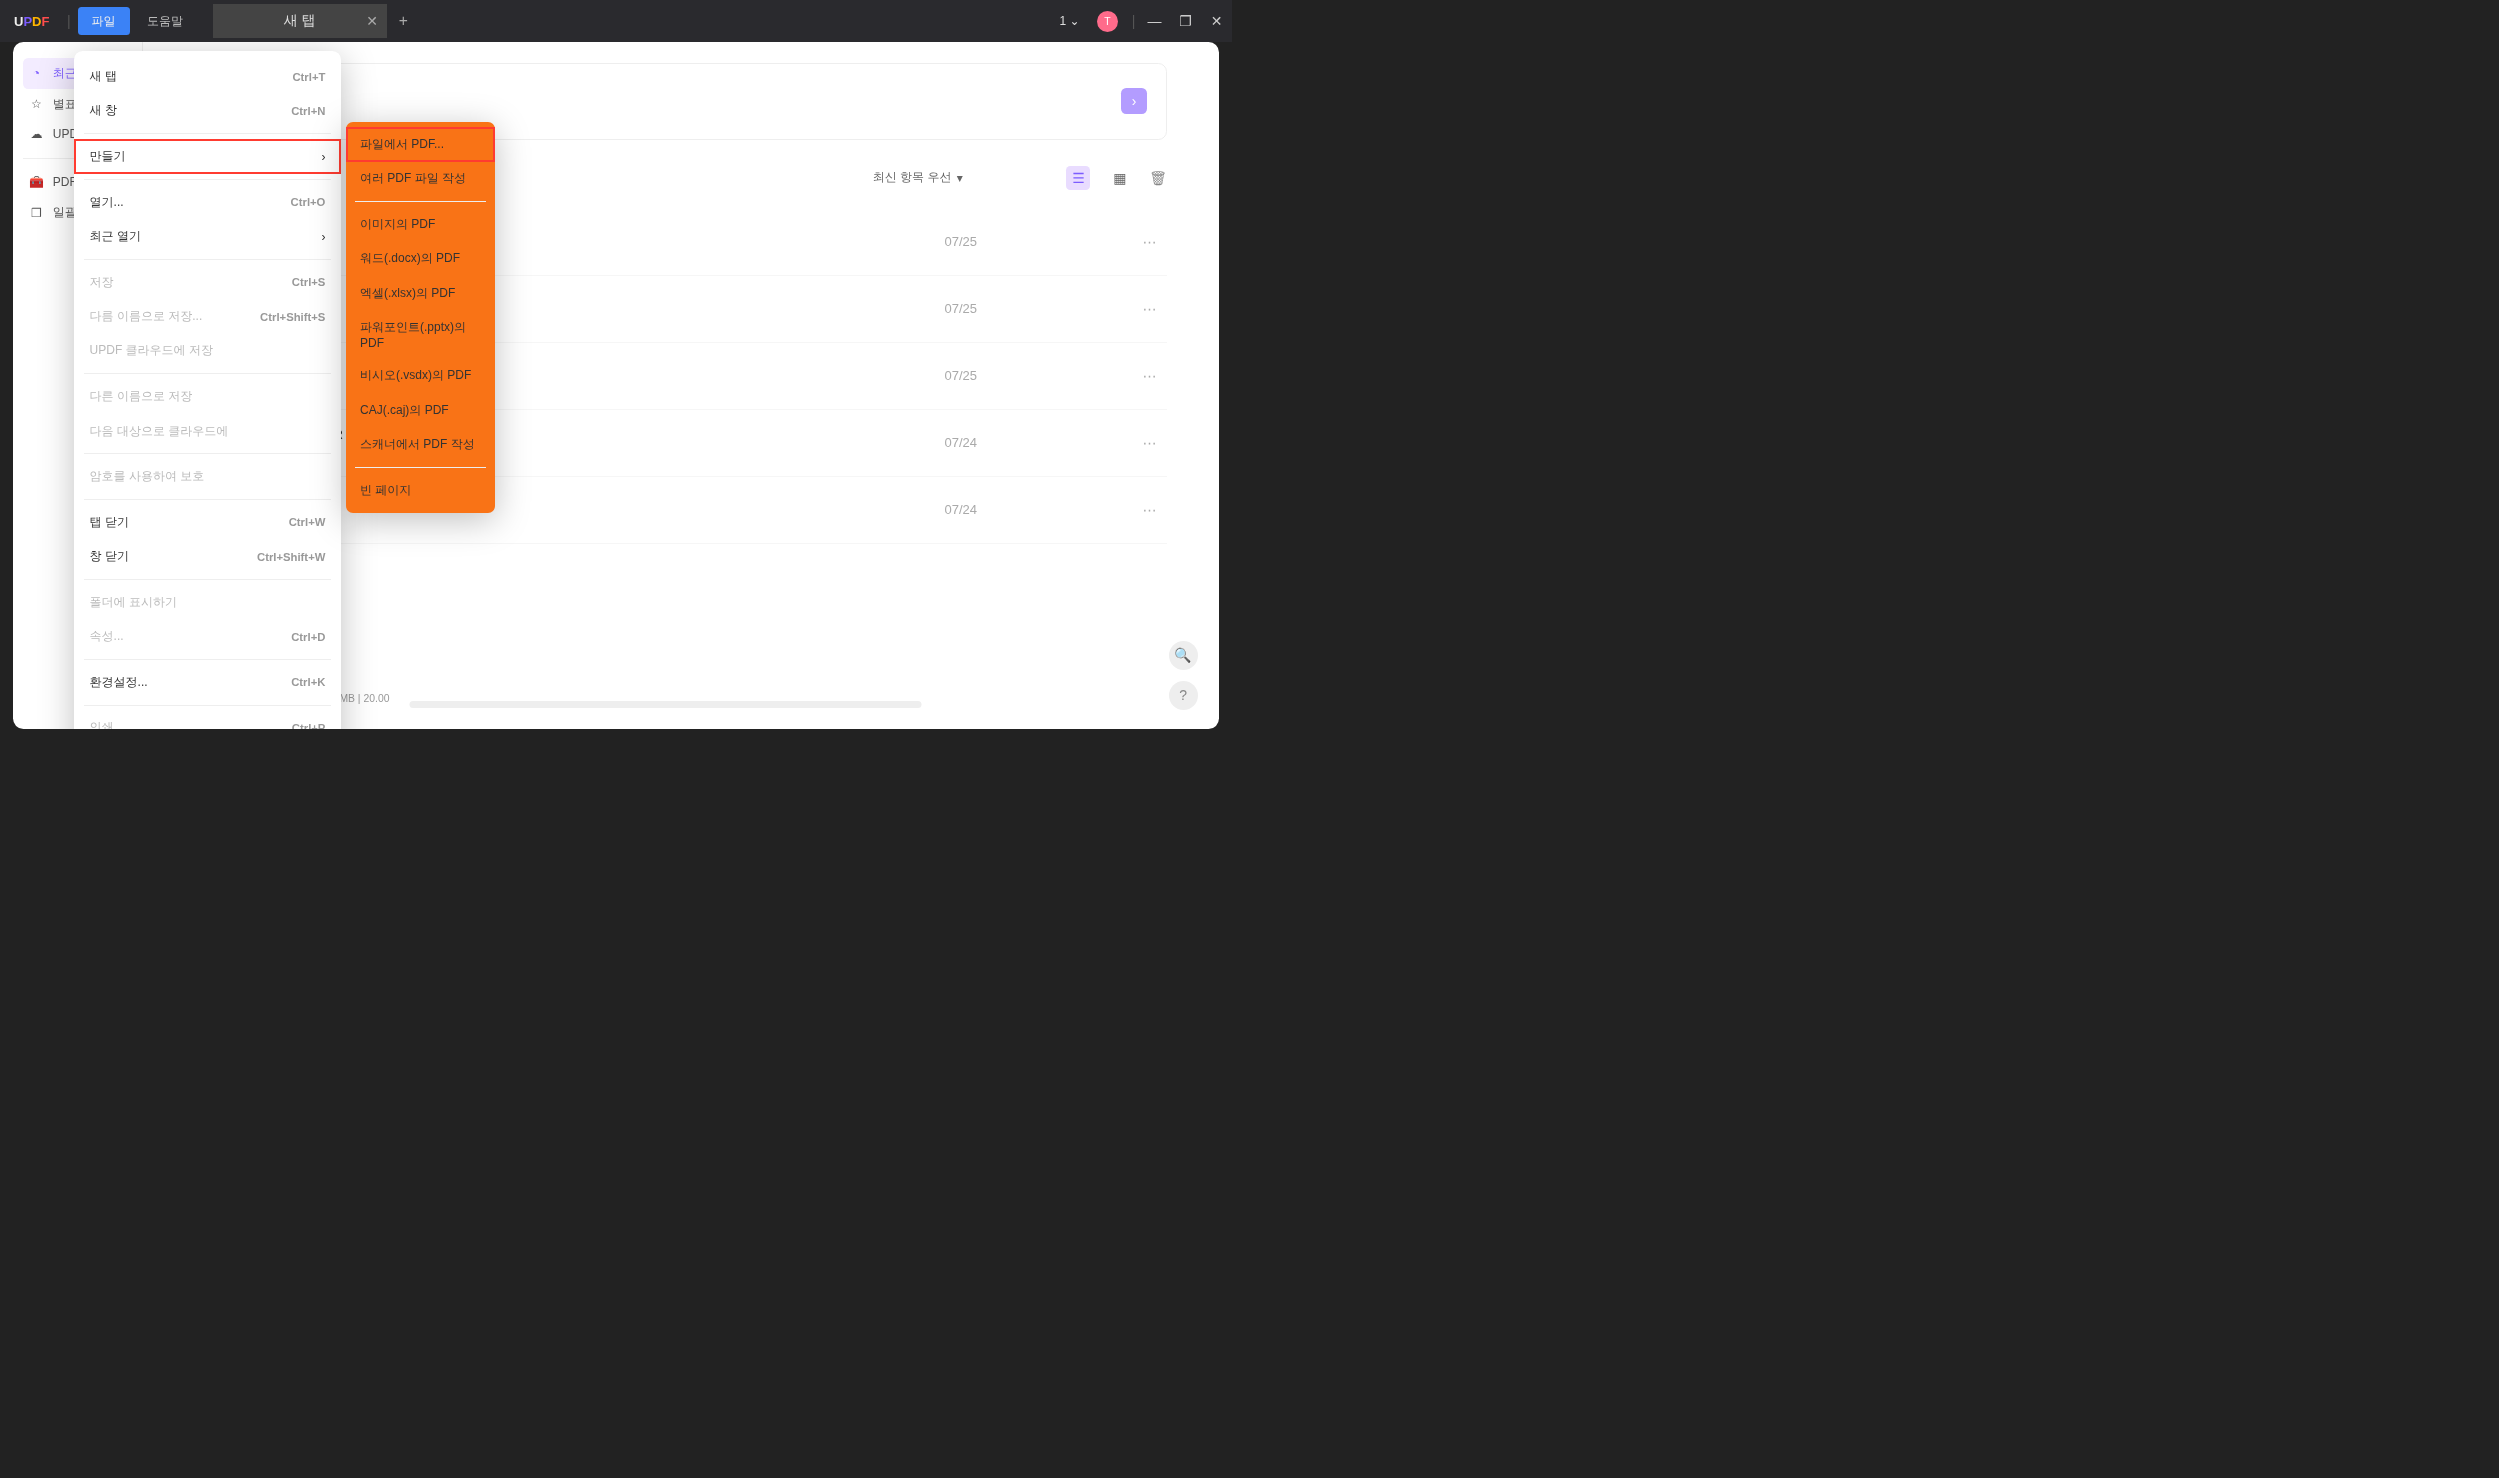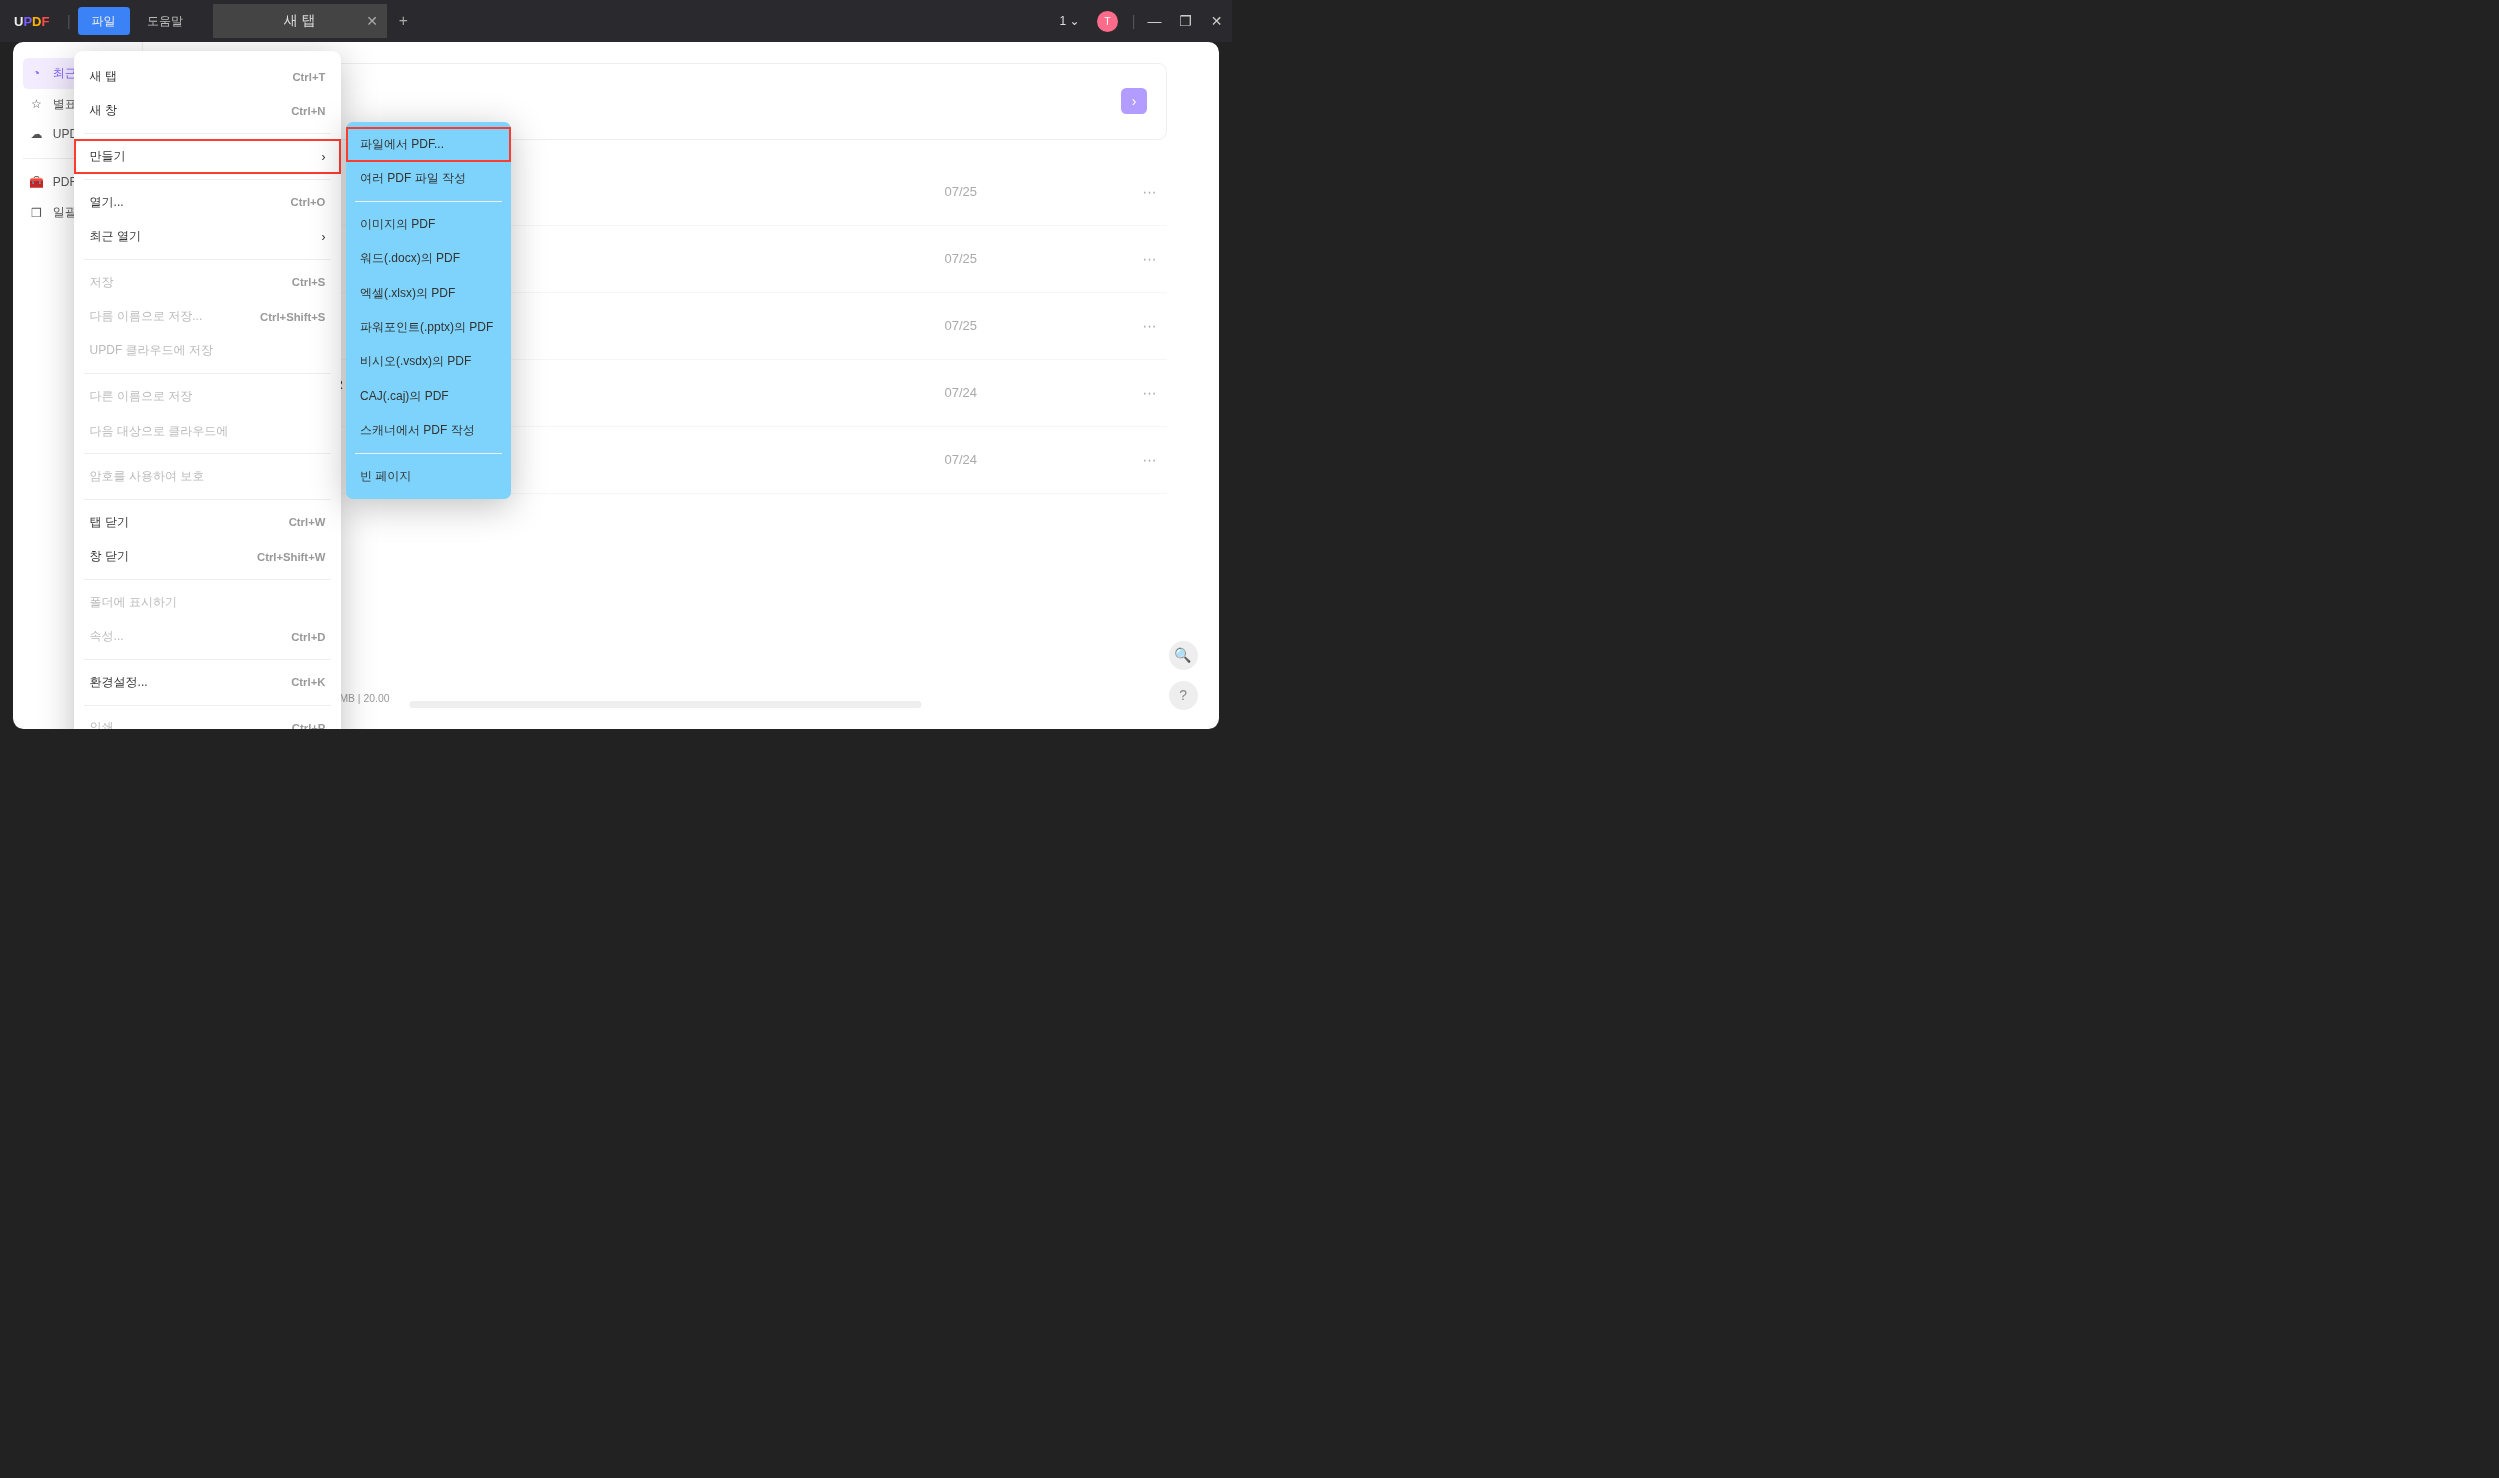--- a/index.html
+++ b/index.html
@@ -56,21 +56,21 @@
 .fab { width:29.5px; height:29.5px; border-radius:50%; background:#eee; display:flex; align-items:center; justify-content:center; color:#888; cursor:pointer;}
 
 
 .file-menu { position:absolute; left:61px; top:8.7px; width:267px; background:#fff; border-radius:8.7px; box-shadow:0 7px 35px rgba(0,0,0,.25); padding:8.7px 0; z-index:10;}
 .mi { display:flex; align-items:center; justify-content:space-between; padding:8.7px 15.6px; font-size:12px; color:#333; cursor:pointer;}
 .mi.da { color:#bbb; cursor:default;}
 .mi .sc { color:#999; font-size:11.3px;font-weight:bold;}
 .msep { height:0.9px; background:#eee; margin:5.2px 10.4px;}
 .mi.hl { outline:2.6px solid #ff3b30; outline-offset:-2.6px;text-align:right; }
 
-.sub-menu { position:absolute; left:333px; top:80px; width:165px; background:#7dd3fc; border-radius:7px; box-shadow:0 7px 35px rgba(0,0,0,.25); padding:5.2px 0; z-index:11;}
+.sub-menu { position:absolute; left:333px; top:80px; width:149px; background:#f97316; border-radius:7px; box-shadow:0 7px 35px rgba(0,0,0,.25); padding:5.2px 0; z-index:11;}
 .si { padding:8.7px 14px; font-size:12px; color:#333; cursor:pointer;}
 .ssep { height:0.9px; background:#eee; margin:5.2px 8.7px;}
 .si.hl { outline:2.6px solid #ff3b30; outline-offset:-2.6px; }
 </style>
 </head>
 <body>
 
 <div class="titlebar">
   <div class="logo">
     <span>U</span><span>P</span><span>D</span><span>F</span>
@@ -127,20 +127,34 @@
           </svg></span>
       <div class="dz-texts">
         <div class="t1">파일 열기</div>
         <div class="t2">여 오픈하세요.</div>
       </div>
       <div class="openbtn">
           <span>›</span>
         </div>
     </div>
 
+    <div class="listhdr">
+      <div class="sortsel">
+        <span>최신 항목 우선</span>
+        <span>▾</span>
+      </div>
+      <div style="width:69px"></div>
+      <div class="viewbtn sel">
+          <span>☰</span>
+        </div>
+      <div class="viewbtn">
+          <span>▦</span>
+        </div>
+      <div class="trash"><span>🗑</span></div>
+    </div>
 
     <div class="filelist" id="filelist">
         <div class="file-row">
     <div class="thumb"></div>
     <div class="finfo">
       <div class="fname"></div>
       <div class="meta">
         
       </div>
     </div>

